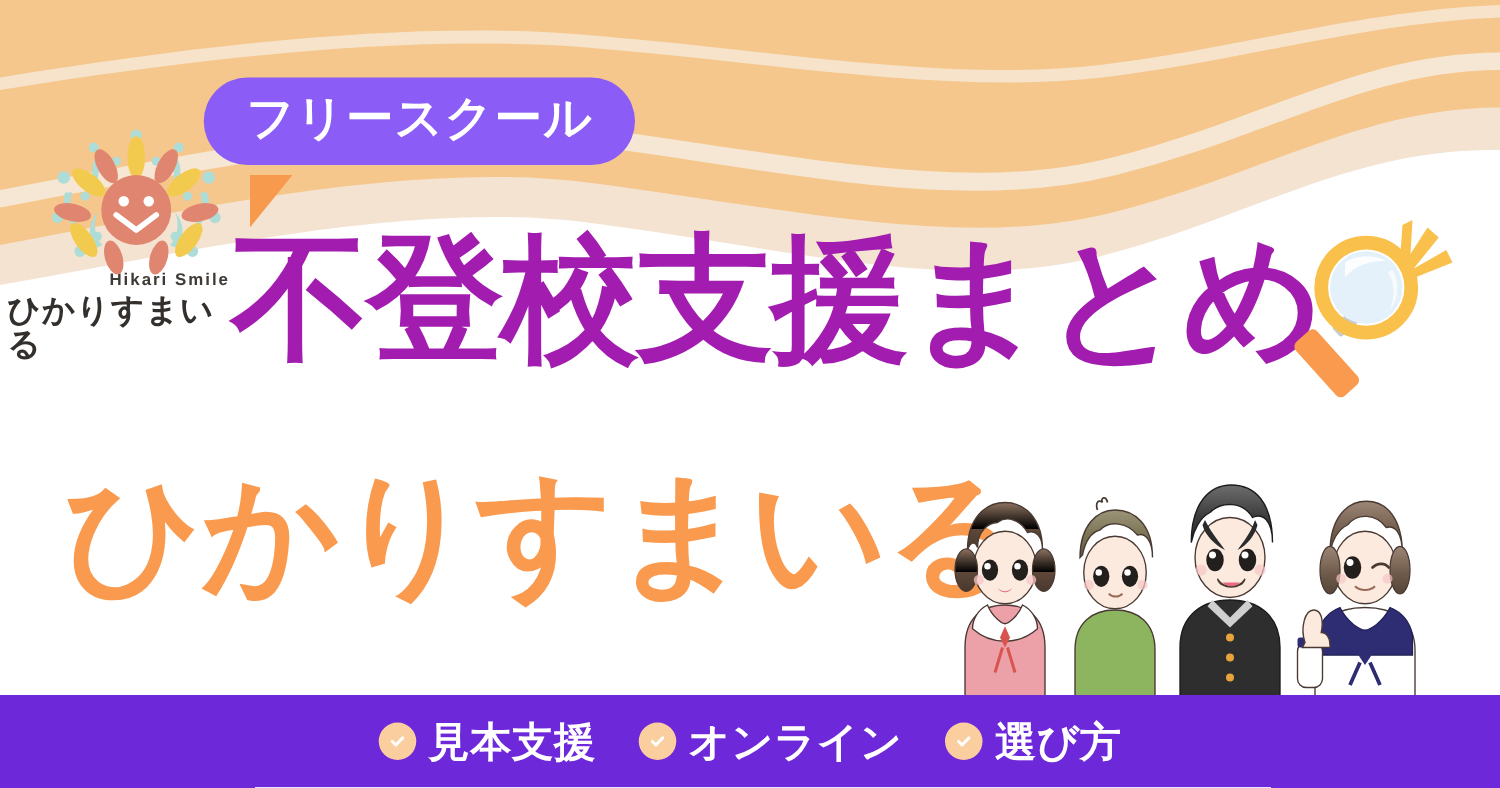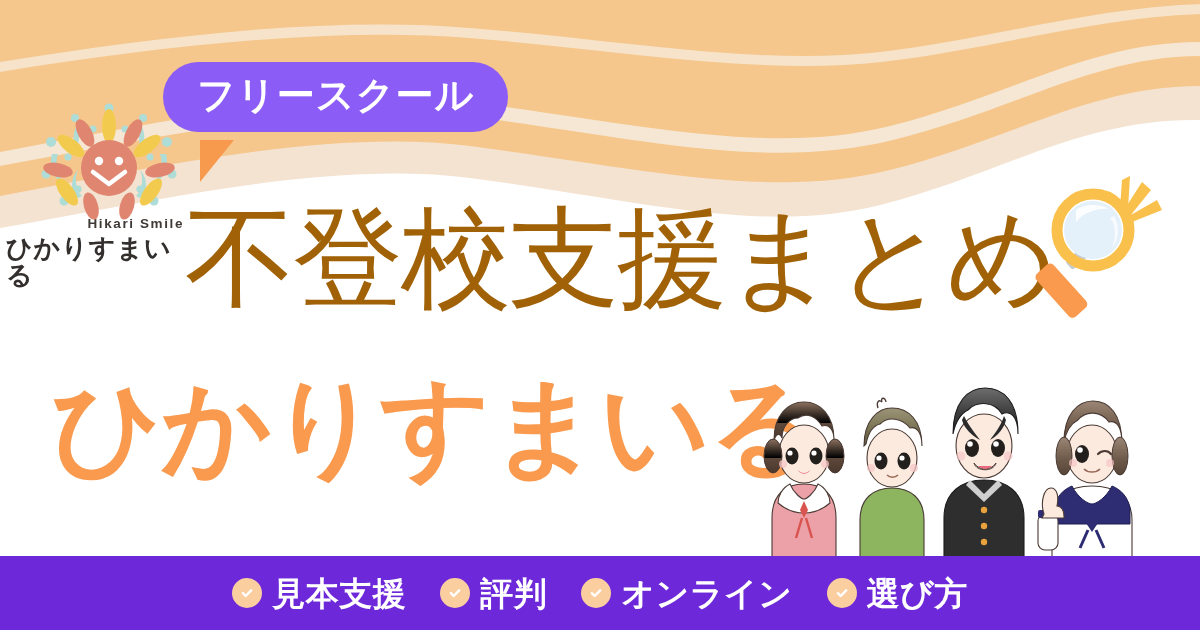--- a/index.html
+++ b/index.html
@@ -44,22 +44,22 @@
   .bubble-tail {
     position:absolute; left:200px; top:140px;
     width:0; height:0;
     border-left:0 solid transparent;
     border-right:34px solid transparent;
     border-top:42px solid #F89A4E;
   }
 
   
   .title-1 {
-    position:absolute; left:185px; top:202px;
-    font-size:110px; font-weight:normal; color:#a16207;
+    position:absolute; left:185px; top:184px;
+    font-size:110px; font-weight:bold; color:#a21caf;
     letter-spacing:-2px; line-height:1.02; white-space:nowrap;
   }
   .title-2 {
     position:absolute; left:52px; top:372px;
     font-size:108px; font-weight:bold; color:#F99A4E;
     letter-spacing:-1px; line-height:1.02; white-space:nowrap;
   }
 
   
   .magnifier { position:absolute; left:1024px; top:162px; width:170px; height:175px; }
@@ -287,28 +287,20 @@
     <div class="tag">
       <span class="tag-check">
         <svg viewBox="0 0 24 24" width="18" height="18">
             <path d="M6.5,12.2 L10.2,16 L17.6,8.4" stroke="#FFFFFF" stroke-width="3.2" fill="none" stroke-linecap="round" stroke-linejoin="round"></path>
           </svg>
       </span>
       <span class="tag-label">見本支援</span>
     </div>
 
 
-    <div class="tag">
-      <span class="tag-check">
-        <svg viewBox="0 0 24 24" width="18" height="18">
-            <path d="M6.5,12.2 L10.2,16 L17.6,8.4" stroke="#FFFFFF" stroke-width="3.2" fill="none" stroke-linecap="round" stroke-linejoin="round"></path>
-          </svg>
-      </span>
-      <span class="tag-label">評判</span>
-    </div>
 
     <div class="tag">
       <span class="tag-check">
         <svg viewBox="0 0 24 24" width="18" height="18">
             <path d="M6.5,12.2 L10.2,16 L17.6,8.4" stroke="#FFFFFF" stroke-width="3.2" fill="none" stroke-linecap="round" stroke-linejoin="round"></path>
           </svg>
       </span>
       <span class="tag-label">オンライン</span>
     </div>
 

